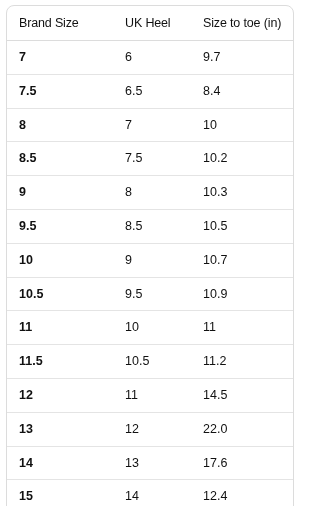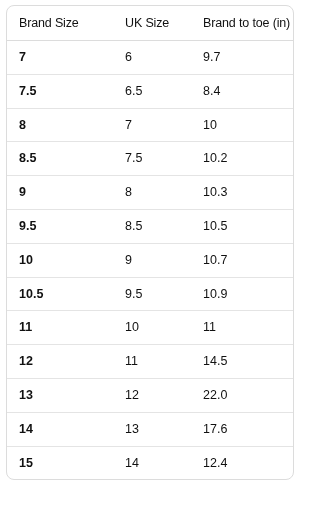--- a/index.html
+++ b/index.html
@@ -70,22 +70,22 @@
 </style>
 </head>
 <body>
 
 <div class="size-chart-wrap">
   <div class="size-chart">
     <table class="size-table">
       <thead>
         <tr class="header-row">
           <th class="col-brand">Brand Size</th>
-          <th class="col-uk">UK Size</th>
-          <th class="col-heel">Brand to toe (in)</th>
+          <th class="col-uk">UK Heel</th>
+          <th class="col-heel">Size to toe (in)</th>
         </tr>
       </thead>
       <tbody>
         <tr>
           <td class="col-brand">7</td>
           <td class="col-uk">6</td>
           <td class="col-heel">9.7</td>
         </tr>
         <tr>
           <td class="col-brand">7.5</td>
@@ -121,20 +121,25 @@
           <td class="col-brand">10.5</td>
           <td class="col-uk">9.5</td>
           <td class="col-heel">10.9</td>
         </tr>
         <tr>
           <td class="col-brand">11</td>
           <td class="col-uk">10</td>
           <td class="col-heel">11</td>
         </tr>
         <tr>
+          <td class="col-brand">11.5</td>
+          <td class="col-uk">10.5</td>
+          <td class="col-heel">11.2</td>
+        </tr>
+        <tr>
           <td class="col-brand">12</td>
           <td class="col-uk">11</td>
           <td class="col-heel">14.5</td>
         </tr>
         <tr>
           <td class="col-brand">13</td>
           <td class="col-uk">12</td>
           <td class="col-heel">22.0</td>
         </tr>
         <tr>

